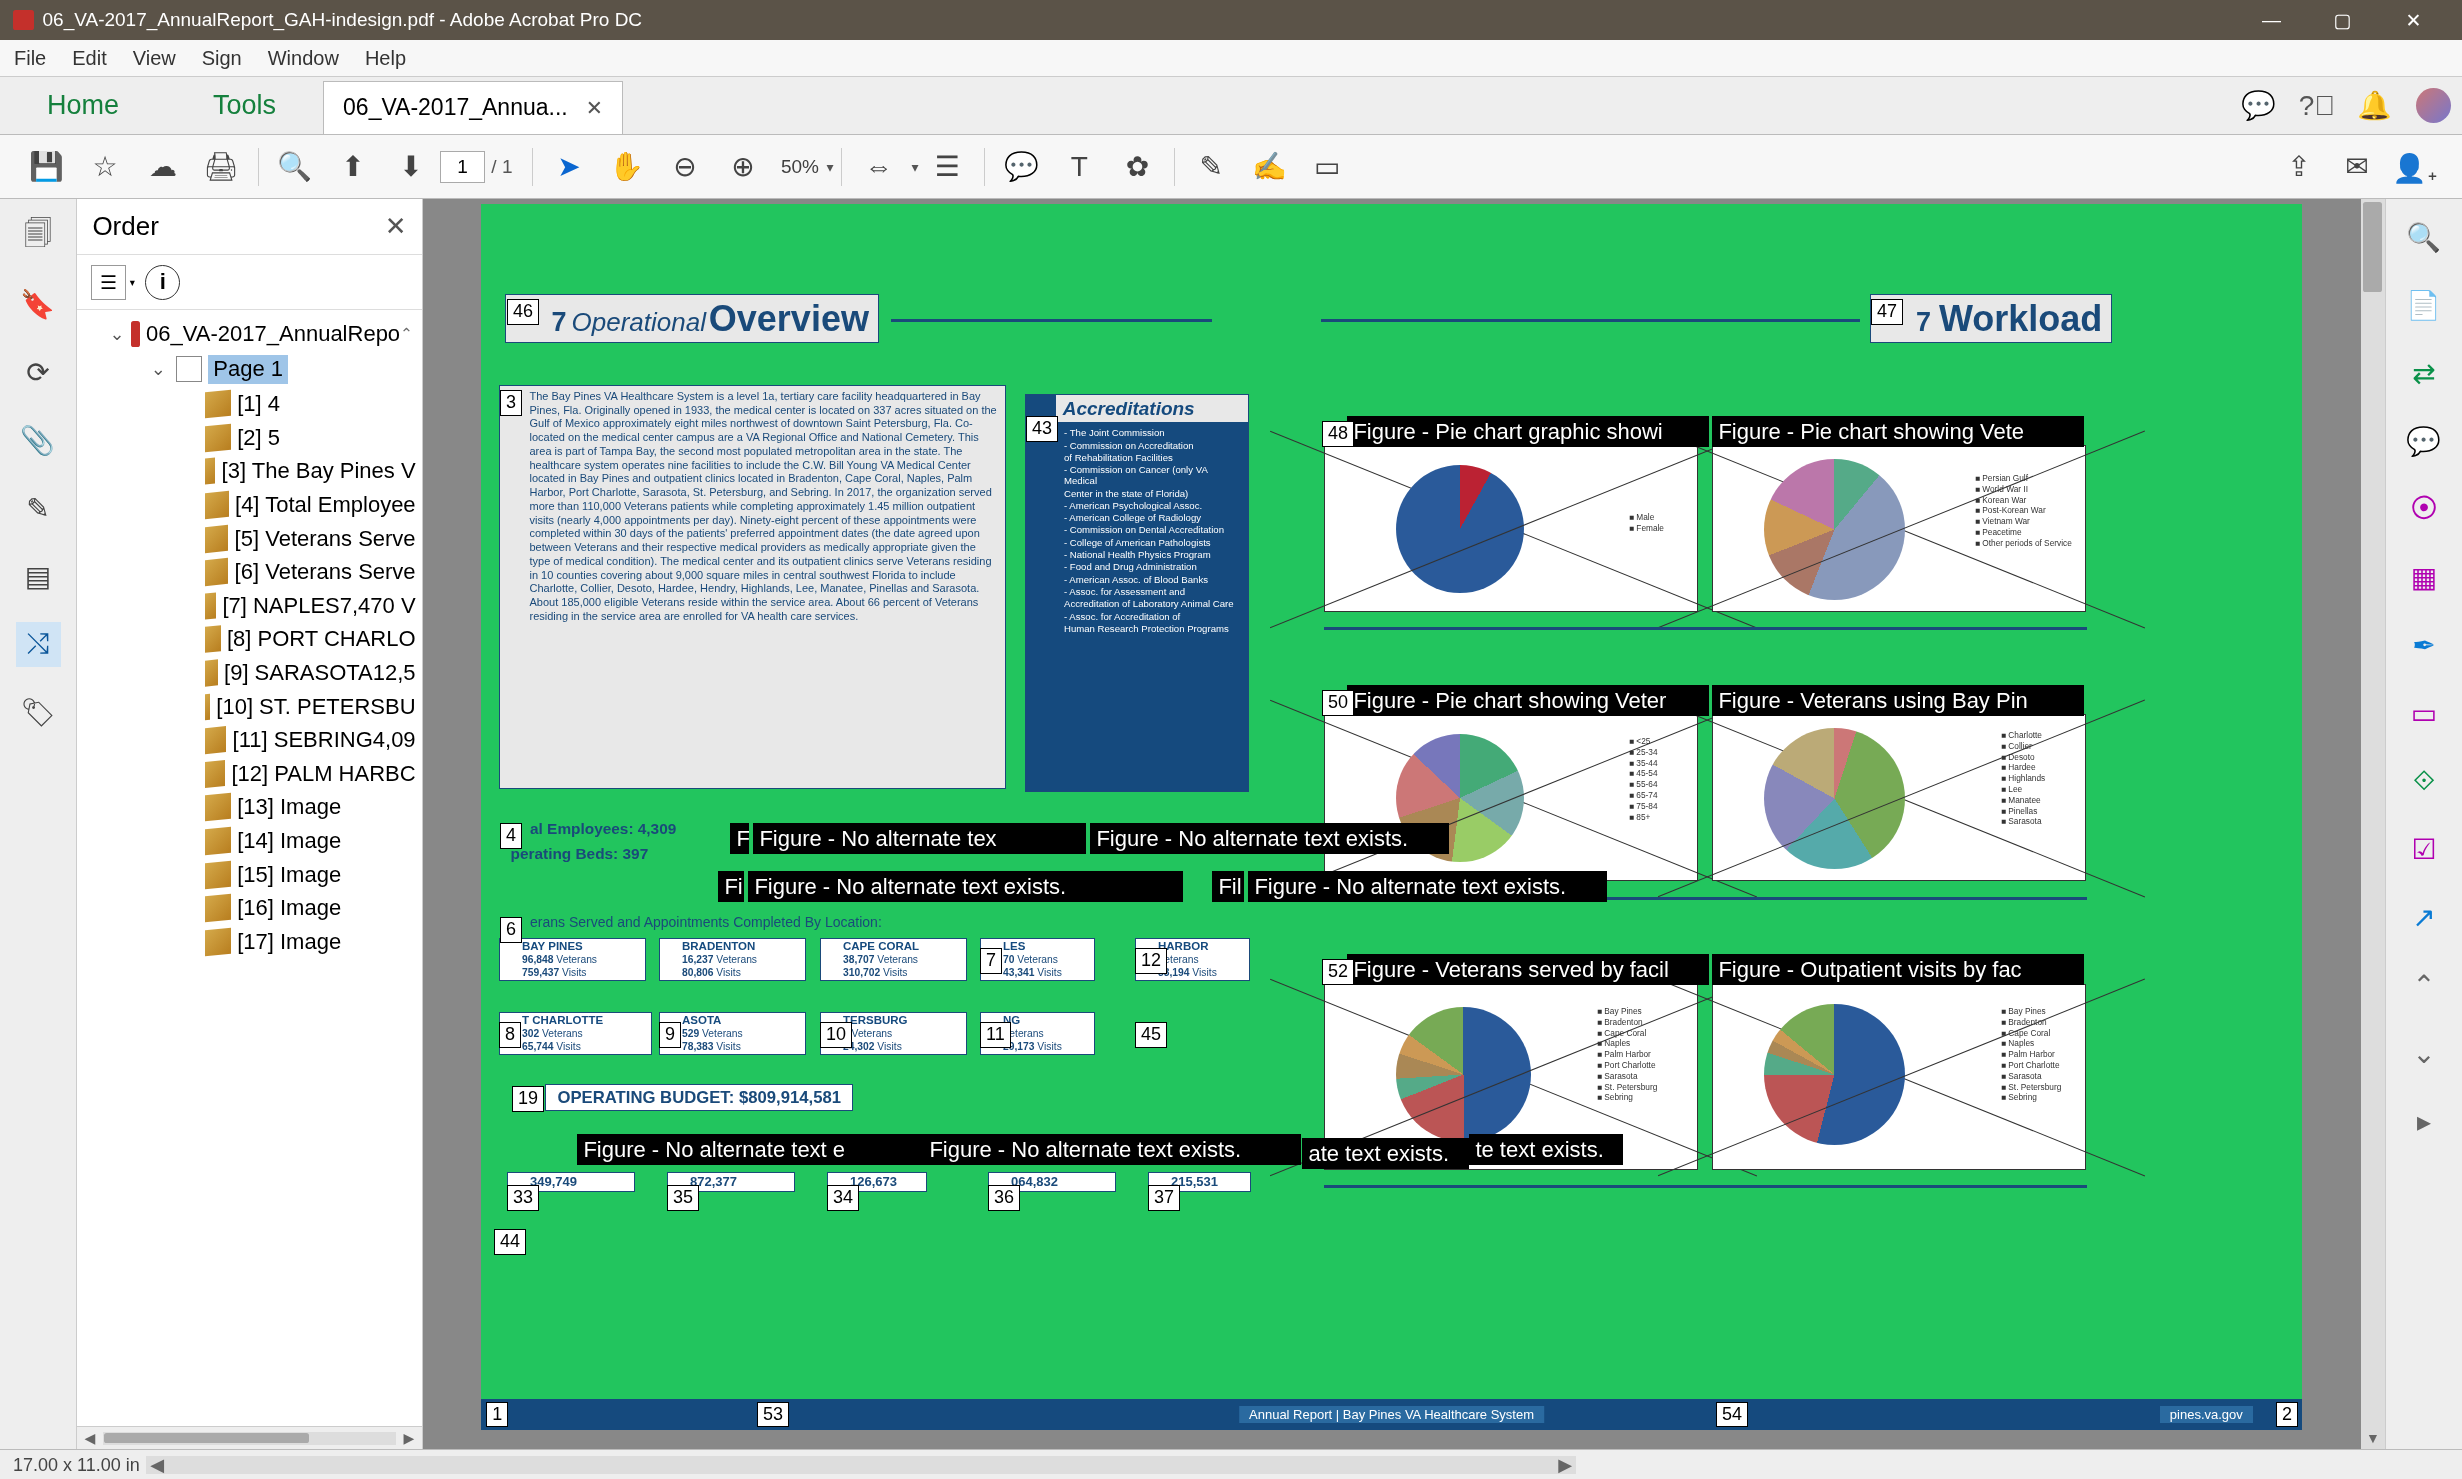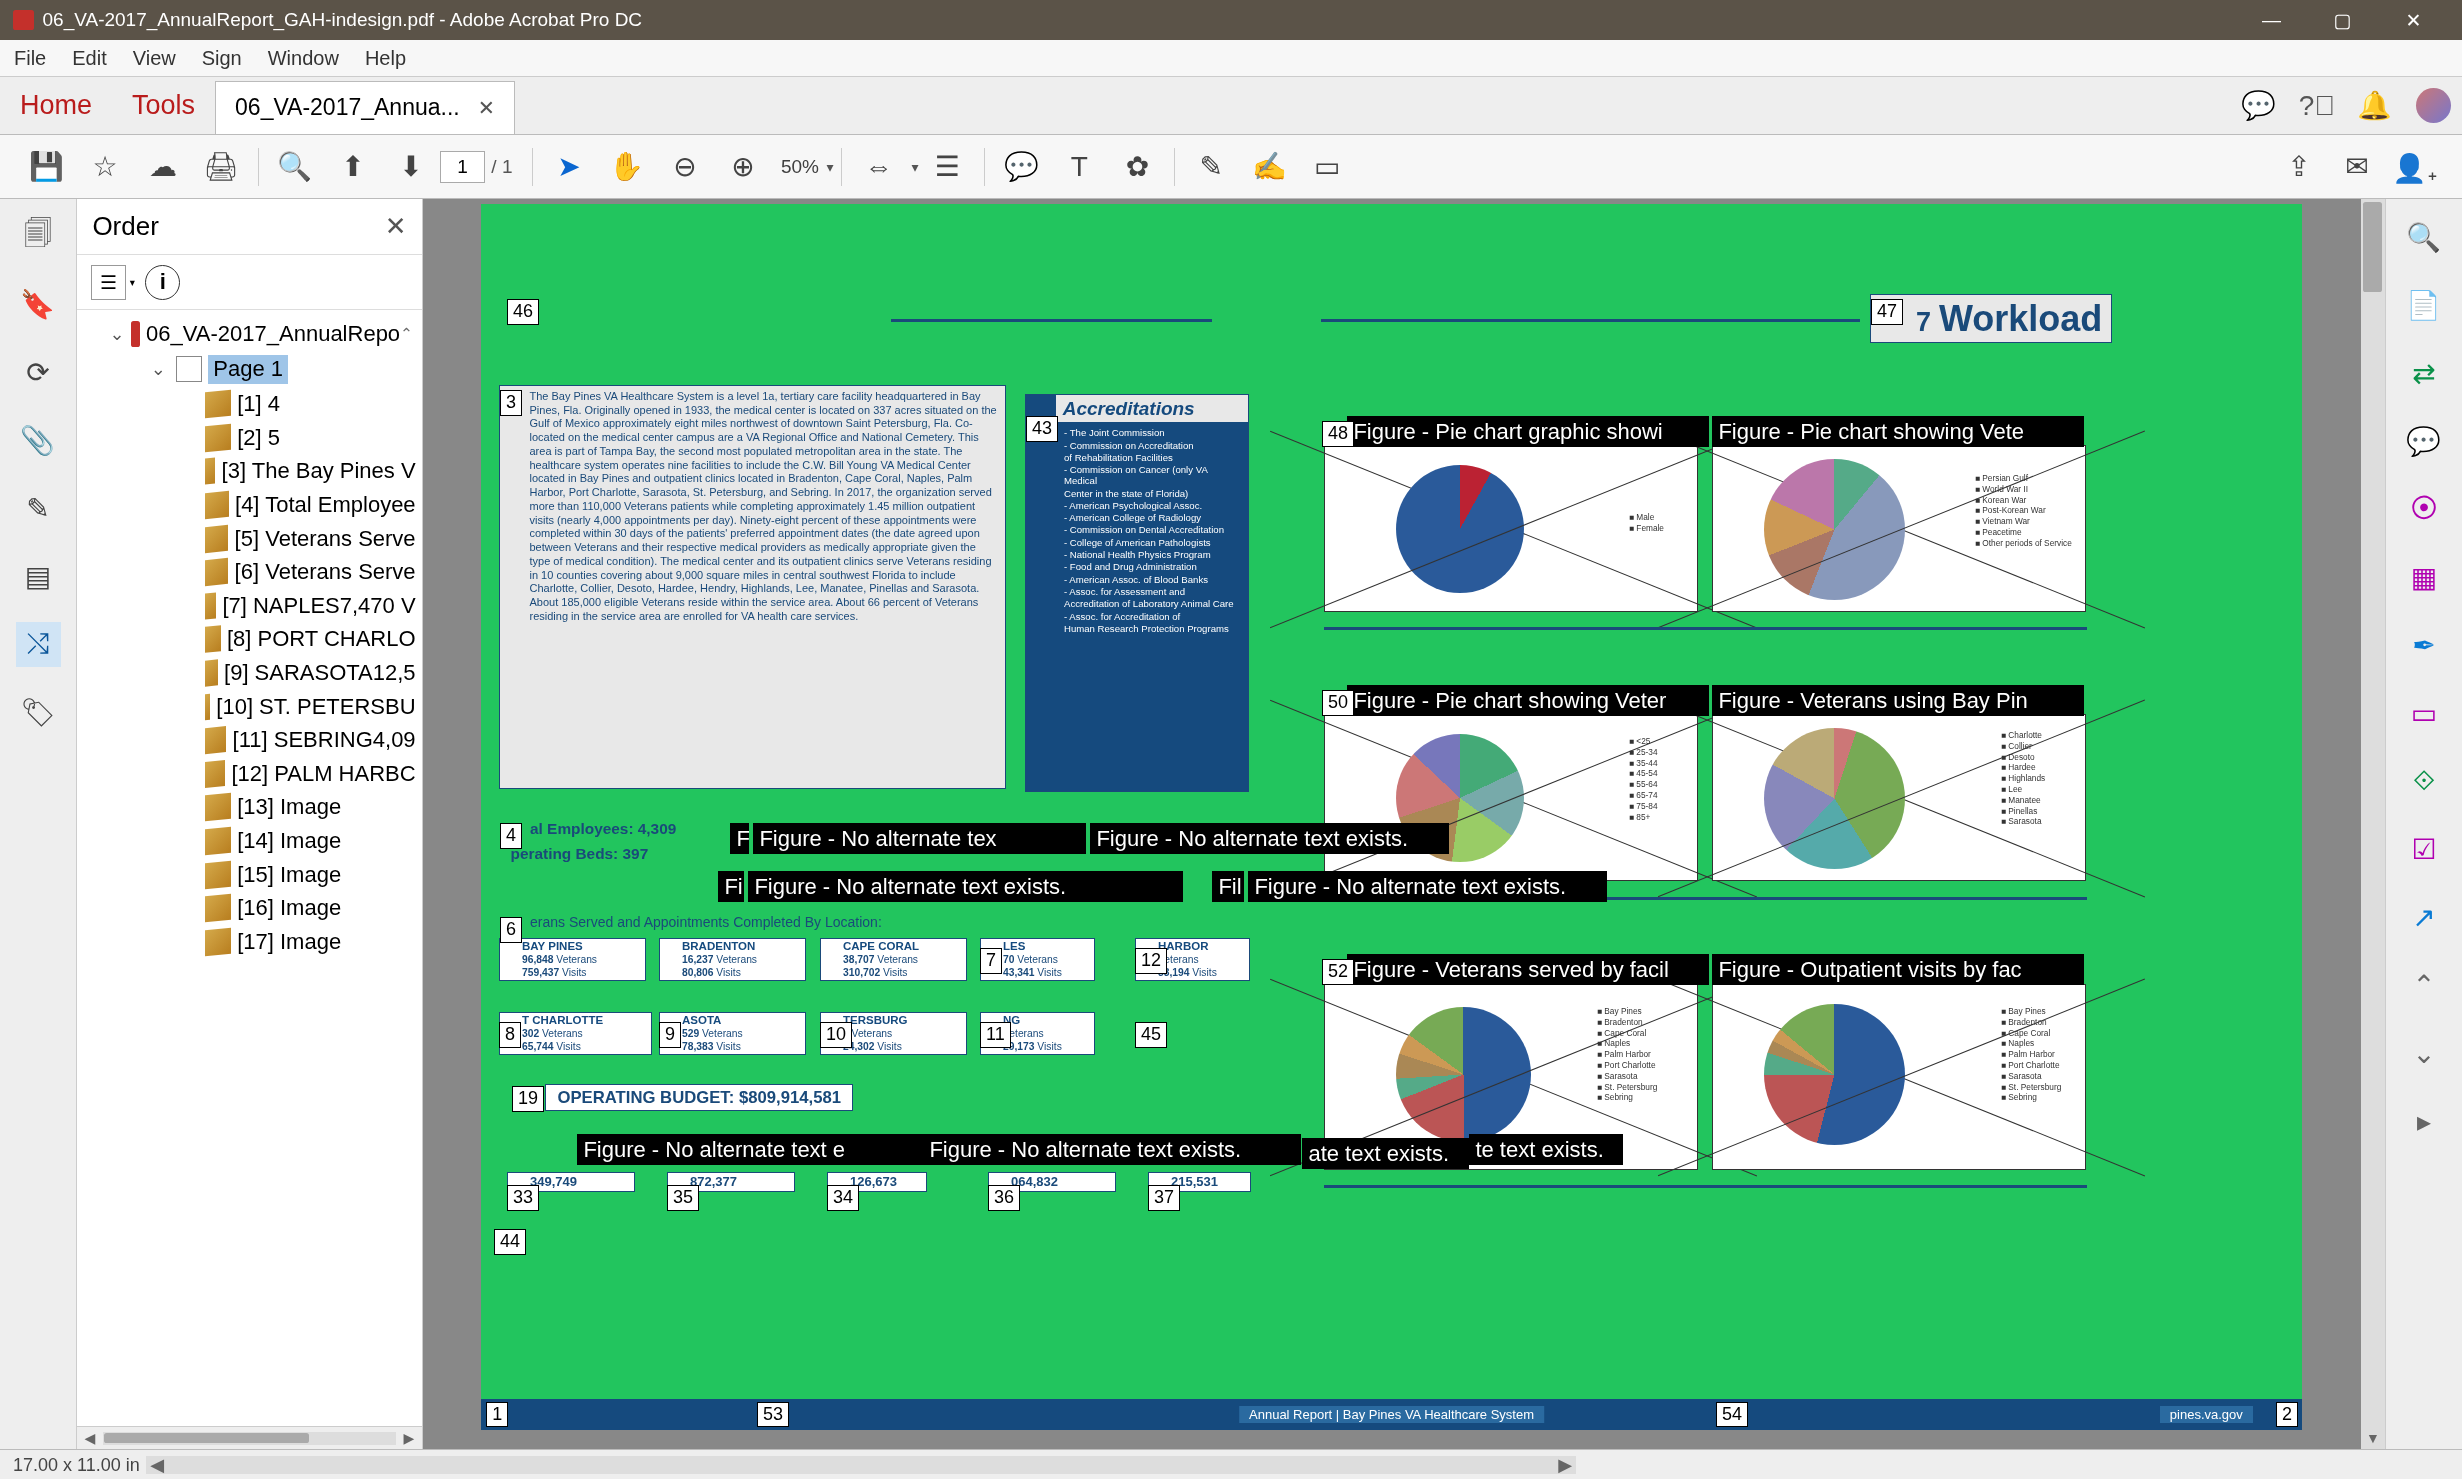--- a/index.html
+++ b/index.html
@@ -10,21 +10,21 @@
 .titlebar .icon-pdf { width:20.5px; height:20.5px; background:#c4302b; border-radius:2.6px; margin-right:9px; display:inline-block; }
 .titlebar .spacer { flex:1; }
 .titlebar .winbtn { width:71px; height:40px; display:flex; align-items:center; justify-content:center; color:#fff; font-size:19px; }
 
 
 .menubar { height:37px; background:#f7f7f7; display:flex; align-items:center; padding:0 14px; border-bottom:0.6px solid #ccc; font-size:20px; color:#333; }
 .menubar span { margin-right:26px; }
 
 
 .tabrow { height:58px; background:#eee; display:flex; align-items:stretch; border-bottom:0.6px solid #bbb; }
-.tabrow .tabbtn { padding:0 20px; display:flex; align-items:center; font-size:27px; color:#b91c1c; }
+.tabrow .tabbtn { padding:0 47px; display:flex; align-items:center; font-size:27px; color:#15803d; }
 .tabrow .doctab { background:#fff; border-top:0.6px solid #bbb; border-left:0.6px solid #bbb; border-right:0.6px solid #bbb; display:flex; align-items:center; padding:0 19px; font-size:23px; position:relative; margin-top:3.8px; }
 .tabrow .doctab .close { margin-left:18px; font-size:20.5px; color:#555; }
 .tabrow .spacer { flex:1; }
 .tabrow .ricon { width:58px; display:flex; align-items:center; justify-content:center; font-size:28px; color:#555; }
 .avatar { width:35px; height:35px; border-radius:50%; background:linear-gradient(135deg,#c77,#77c); }
 
 
 .toolbar { height:64px; background:#f7f7f7; border-bottom:0.6px solid #bbb; display:flex; align-items:center; padding:0 18px; }
 .toolbar .tool { width:58px; height:45px; display:flex; align-items:center; justify-content:center; font-size:28px; color:#444; }
 .toolbar .sep { width:0.6px; height:38px; background:#ccc; margin:0 7.7px; }
@@ -303,20 +303,23 @@
         </div>
         <span class="arr">▶</span>
     </div>
   </div>
 
   <div class="docarea">
     <div class="docwrap">
       <div class="docpage">
 
         <div class="tag" style="left:26px;top:95px">46</div>
+        <div class="headblock" style="left:24.4px;top:90px">
+          <span class="num">7</span><span class="ital">Operational</span> <span class="big">Overview</span>
+        </div>
         <div class="bline" style="left:410px;top:115px;width:321px"></div>
         <div class="bline" style="left:840px;top:115px;width:539px"></div>
 
         <div class="tag" style="left:1390px;top:95px">47</div>
         <div class="headblock" style="left:1389px;top:90px">
           <span class="num">7</span> <span class="big">Workload</span>
         </div>
 
         <div class="tag" style="left:19px;top:186px">3</div>
         <div class="bodyblock" style="left:18px;top:181px;width:507px;height:404px">The Bay Pines VA Healthcare System is a level 1a, tertiary care facility headquartered in Bay Pines, Fla. Originally opened in 1933, the medical center is located on 337 acres situated on the Gulf of Mexico approximately eight miles northwest of downtown Saint Petersburg, Fla. Co-located on the medical center campus are a VA Regional Office and National Cemetery. This area is part of Tampa Bay, the second most populated metropolitan area in the state. The healthcare system operates nine facilities to include the C.W. Bill Young VA Medical Center located in Bay Pines and outpatient clinics located in Bradenton, Cape Coral, Naples, Palm Harbor, Port Charlotte, Sarasota, St. Petersburg, and Sebring. In 2017, the organization served more than 110,000 Veterans patients while completing approximately 1.45 million outpatient visits (nearly 4,000 appointments per day). Ninety-eight percent of these appointments were completed within 30 days of the patients' preferred appointment dates (the date agreed upon between Veterans and their respective medical providers as medically appropriate given the type of medical condition). The medical center and its outpatient clinics serve Veterans residing in 10 counties covering about 9,000 square miles in central southwest Florida to include Charlotte, Collier, Desoto, Hardee, Hendry, Highlands, Lee, Manatee, Pinellas and Sarasota. About 185,000 eligible Veterans reside within the service area. About 66 percent of Veterans residing in the service area are enrolled for VA health care services.</div>

